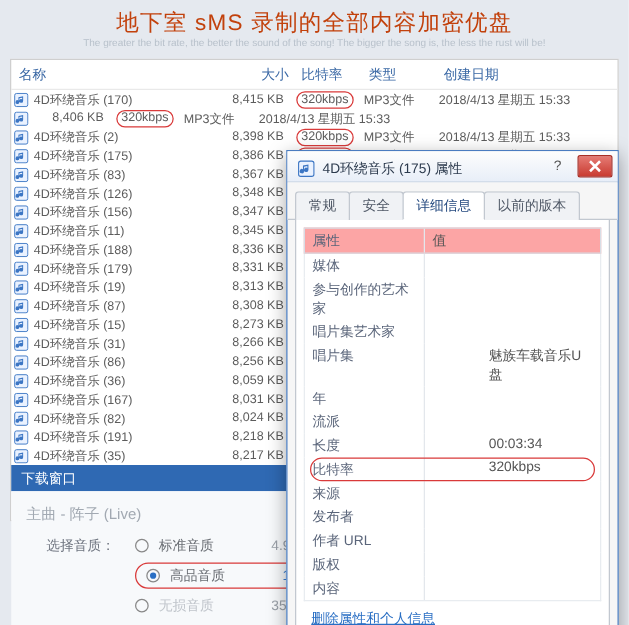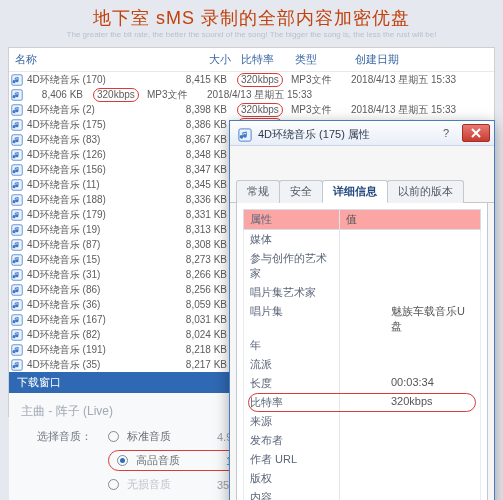--- a/index.html
+++ b/index.html
@@ -152,28 +152,26 @@
     padding: 3px 10px;
     border: 1px solid #c2c8d0;
     border-bottom: none;
     background: #f0f2f5;
     color: #4f5866;
     margin-right: -1px;
     border-top-left-radius: 3px;
     border-top-right-radius: 3px;
     position: relative;
     top: 1px;
-    margin-top: 27px;
   }
   .tab.active {
     background: #ffffff;
     color: #24497f;
     border-bottom: 1px solid #fff;
     z-index: 2;
-    font-weight: bold;
   }
   .props-body {
     background: #fff;
     margin: 0 6px 6px 6px;
     border: 1px solid #c2c8d0;
     border-top: none;
     padding: 6px;
   }
   .grid-head, .grid-row {
     display: flex;

